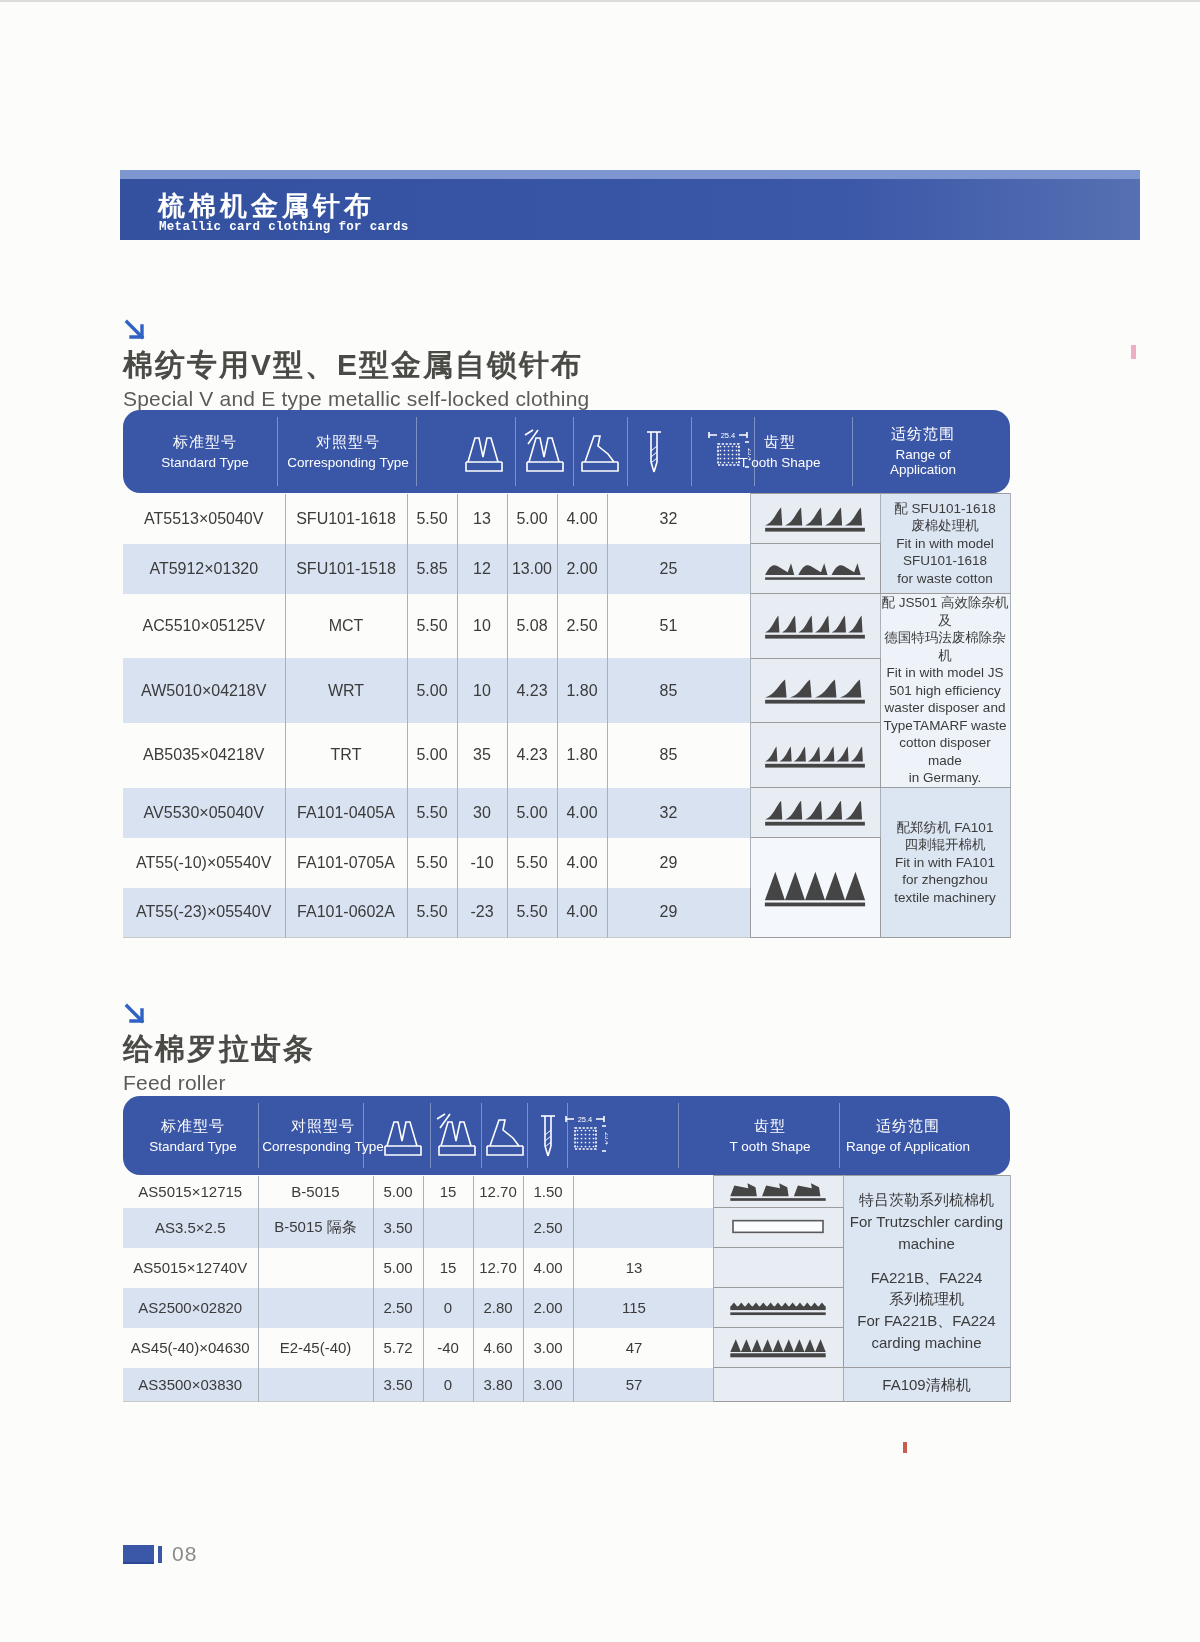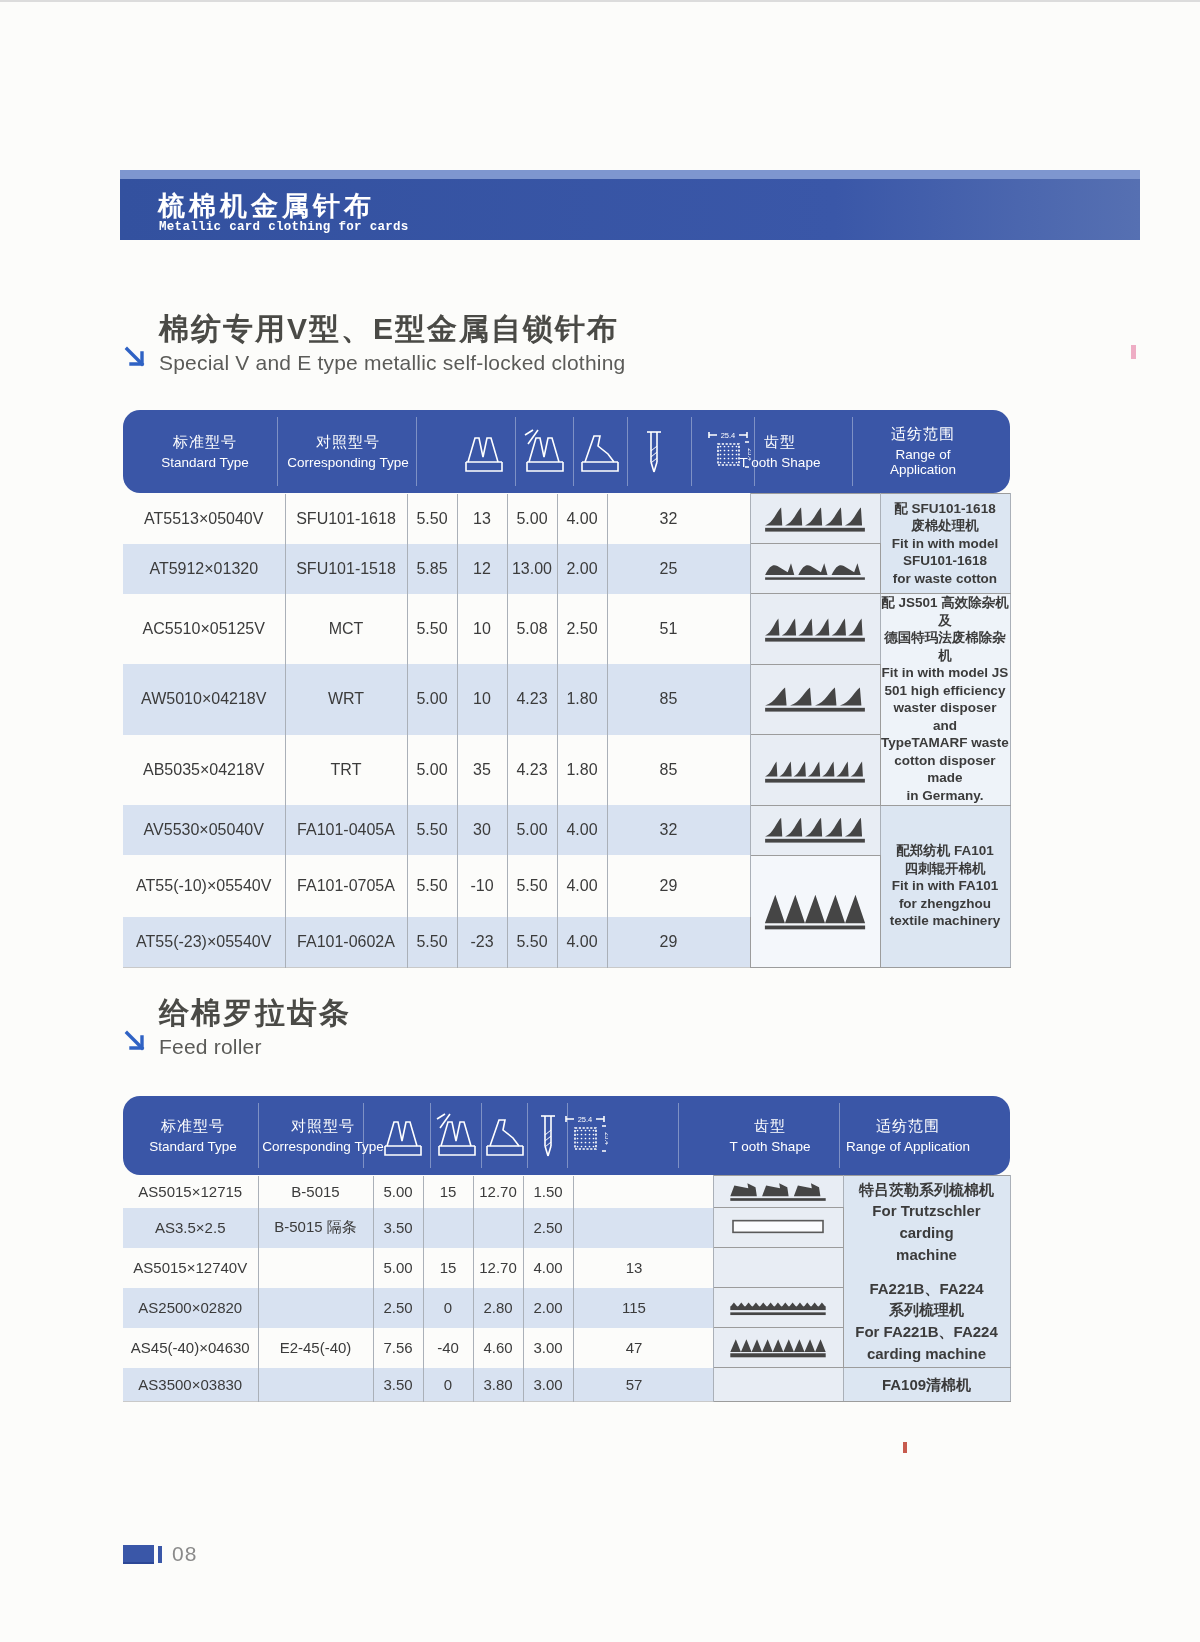--- a/index.html
+++ b/index.html
@@ -8,21 +8,21 @@
   .top-edge{position:absolute;left:0;top:0;width:100%;height:2px;background:#dcdcdc;}
 
   
   .banner{position:absolute;left:120px;top:170px;width:1020px;height:70px;
     background:linear-gradient(90deg,#33519f 0%,#3a57a8 70%,#5670b2 100%);}
   .banner-strip{position:absolute;left:0;top:0;width:100%;height:9px;background:#7e96cf;}
   .banner-title{position:absolute;left:38px;top:18px;color:#ffffff;font-size:27px;font-weight:bold;letter-spacing:4px;}
   .banner-sub{position:absolute;left:39px;top:50px;color:#ffffff;font-size:12.5px;font-weight:bold;letter-spacing:.3px;font-family:Liberation Mono, monospace;}
 
   
-  .sec{position:absolute;left:123px;display:flex;align-items:flex-end;}
+  .sec{position:absolute;left:123px;display:flex;align-items:flex-start;flex-direction:column;}
   .sec .arrow{margin-top:6px;margin-right:10px;flex:0 0 auto;}
   .sec-zh{font-size:30px;font-weight:bold;color:#4a4a46;letter-spacing:2px;line-height:1.15;}
   .sec-en{font-size:21px;color:#5b5b58;margin-top:4px;letter-spacing:.2px;}
 
   
   .tablewrap{position:absolute;left:123px;width:887px;}
   .thead{position:relative;background:#3a56a7;width:100%;border-radius:17px;}
   .hcell{position:absolute;top:50%;transform:translate(-50%,-50%);text-align:center;color:#ffffff;}
   .hcell .zh{font-size:15px;letter-spacing:1px;}
   .hcell .en{font-size:13.5px;margin-top:3px;line-height:1.15;}
@@ -34,21 +34,21 @@
   table.databody td{padding:0;color:#3b3b3b;vertical-align:middle;text-align:center;
     border-right:1px solid #aab0b8;overflow:hidden;}
   .t-0 td{font-size:16px;}
   .t-1 td{font-size:15px;}
   td.stripe{background:#d8e2f1;}
   td.v5{text-align:right;}
   .t-0 td.v5{padding-right:20px;}
   .t-1 td.v5{padding-right:18px;}
   td.tooth{background:#e8edf4;border:1px solid #9c9c9c;}
   td.tooth.lite{background:#f4f7fb;}
-  td.app{background:#dce6f2;border:1px solid #9c9c9c;font-weight:bold;}
+  td.app{background:#dce6f2;border:1px solid #9c9c9c;}
   td.app.lite{background:#eef3f9;}
   .t-0 .app-line{font-size:13.5px;line-height:1.3;}
   .t-1 .app-line{font-size:15px;line-height:1.45;}
   .app-gap{height:12px;}
   .tooth-ic{display:inline-block;line-height:0;}
 
   
   .footer{position:absolute;left:123px;top:1545px;height:18px;display:flex;align-items:center;}
   .f-block{display:inline-block;width:31px;height:17px;background:#3a57a8;border-bottom:2px solid #2c4796;}
   .f-bar{display:inline-block;width:4px;height:17px;background:#3a57a8;margin-left:4px;}
@@ -280,21 +280,21 @@
                   <rect x="2" y="28.5" width="106" height="4"></rect>
                 </svg></span></td>
             <td rowspan="3" class="app">
               <div class="app-line">配郑纺机 FA101</div>
               <div class="app-line">四刺辊开棉机</div>
               <div class="app-line">Fit in with FA101</div>
               <div class="app-line">for zhengzhou</div>
               <div class="app-line">textile machinery</div>
             </td>
           </tr>
-          <tr style="height: 62px;">
+          <tr style="height: 50px;">
             <td class="">AT55(-10)×05540V</td>
             <td class="">FA101-0705A</td>
             <td class="">5.50</td>
             <td class="">-10</td>
             <td class="">5.50</td>
             <td class="">4.00</td>
             <td class="v5">29</td>
             <td rowspan="2" class="tooth lite"><span class="tooth-ic"><svg width="104" height="44" viewBox="0 0 110 46" fill="#454545" xmlns="http://www.w3.org/2000/svg">
                   <path d="M2.0,38 L13.0,8 L23.2,38 Z M23.2,38 L34.2,8 L44.4,38 Z M44.4,38 L55.4,8 L65.6,38 Z M65.6,38 L76.6,8 L86.8,38 Z M86.8,38 L97.8,8 L108.0,38 Z "></path>
                   <rect x="2" y="40.5" width="106" height="4"></rect>
@@ -485,21 +485,21 @@
             <td class="stripe v5">115</td>
             <td rowspan="1" class="tooth"><span class="tooth-ic"><svg width="100" height="27" viewBox="0 0 110 30" fill="#454545" xmlns="http://www.w3.org/2000/svg">
                   <path d="M2.0,15.5 L6.0,10.5 L10.2,15.5 Z M10.2,15.5 L14.2,10.5 L18.3,15.5 Z M18.3,15.5 L22.3,10.5 L26.5,15.5 Z M26.5,15.5 L30.5,10.5 L34.6,15.5 Z M34.6,15.5 L38.6,10.5 L42.8,15.5 Z M42.8,15.5 L46.8,10.5 L50.9,15.5 Z M50.9,15.5 L54.9,10.5 L59.1,15.5 Z M59.1,15.5 L63.1,10.5 L67.2,15.5 Z M67.2,15.5 L71.2,10.5 L75.4,15.5 Z M75.4,15.5 L79.4,10.5 L83.5,15.5 Z M83.5,15.5 L87.5,10.5 L91.7,15.5 Z M91.7,15.5 L95.7,10.5 L99.8,15.5 Z M99.8,15.5 L103.8,10.5 L108.0,15.5 Z "></path>
                   <rect x="2" y="15" width="106" height="4"></rect>
                   <rect x="2" y="21.5" width="106" height="3"></rect>
                 </svg></span></td>
           </tr>
           <tr style="height: 40px;">
             <td class="">AS45(-40)×04630</td>
             <td class="">E2-45(-40)</td>
-            <td class="">7.56</td>
+            <td class="">5.72</td>
             <td class="">-40</td>
             <td class="">4.60</td>
             <td class="">3.00</td>
             <td class="v5">47</td>
             <td rowspan="1" class="tooth"><span class="tooth-ic"><svg width="100" height="27" viewBox="0 0 110 30" fill="#454545" xmlns="http://www.w3.org/2000/svg">
                   <path d="M2.0,21 L8.1,7 L13.8,21 Z M13.8,21 L19.9,7 L25.6,21 Z M25.6,21 L31.7,7 L37.3,21 Z M37.3,21 L43.5,7 L49.1,21 Z M49.1,21 L55.2,7 L60.9,21 Z M60.9,21 L67.0,7 L72.7,21 Z M72.7,21 L78.8,7 L84.4,21 Z M84.4,21 L90.6,7 L96.2,21 Z M96.2,21 L102.3,7 L108.0,21 Z "></path>
                   <rect x="2" y="22.5" width="106" height="4.5"></rect>
                 </svg></span></td>
           </tr>
           <tr style="height: 34px;">

